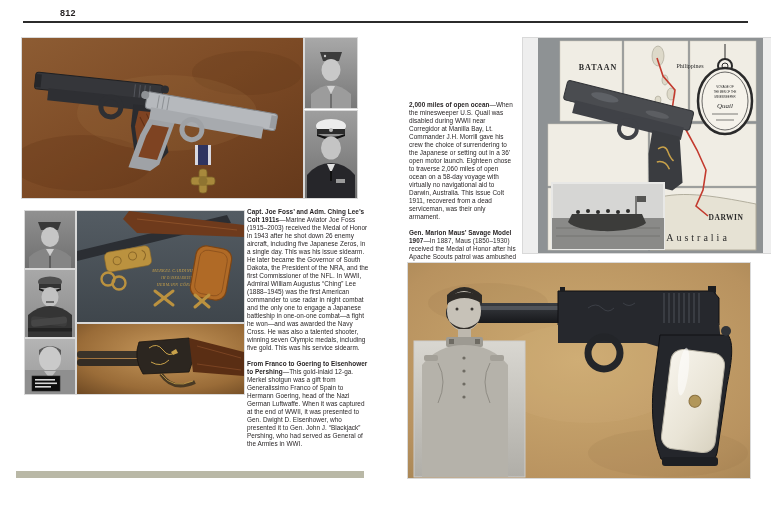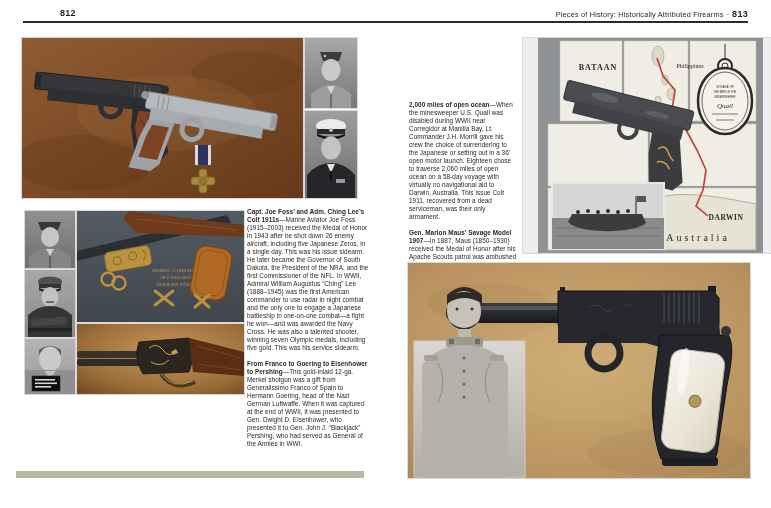--- a/index.html
+++ b/index.html
@@ -18,25 +18,20 @@
   .cap b{font-weight:bold;}
   .footer-bar{position:absolute;left:16px;top:471px;width:348px;height:7px;}
   .serif{font-family:"Liberation Serif",serif;}
 </style>
 </head>
 <body>
 
 <div class="spread">
 
   <div class="hdr-num-left">812</div>
-  <div class="hdr-right">
-    <span class="hdr-title">Pieces of History: Historically Attributed Firearms</span>
-    <span class="hdr-dot">·</span>
-    <span class="hdr-num-right">813</span>
-  </div>
   <div class="rule" style="background: rgb(43, 43, 43);"></div>
 
   <div class="photo" style="left:22px;top:38px;width:281px;height:160px;">
     <svg viewBox="0 0 281 160">
       <defs>
         <linearGradient id="leather" x1="0" y1="0" x2="1" y2="1">
           <stop offset="0" stop-color="#8d5c33"></stop>
             <stop offset=".5" stop-color="#7c4a25"></stop>
             <stop offset="1" stop-color="#65391b"></stop>
         </linearGradient>

